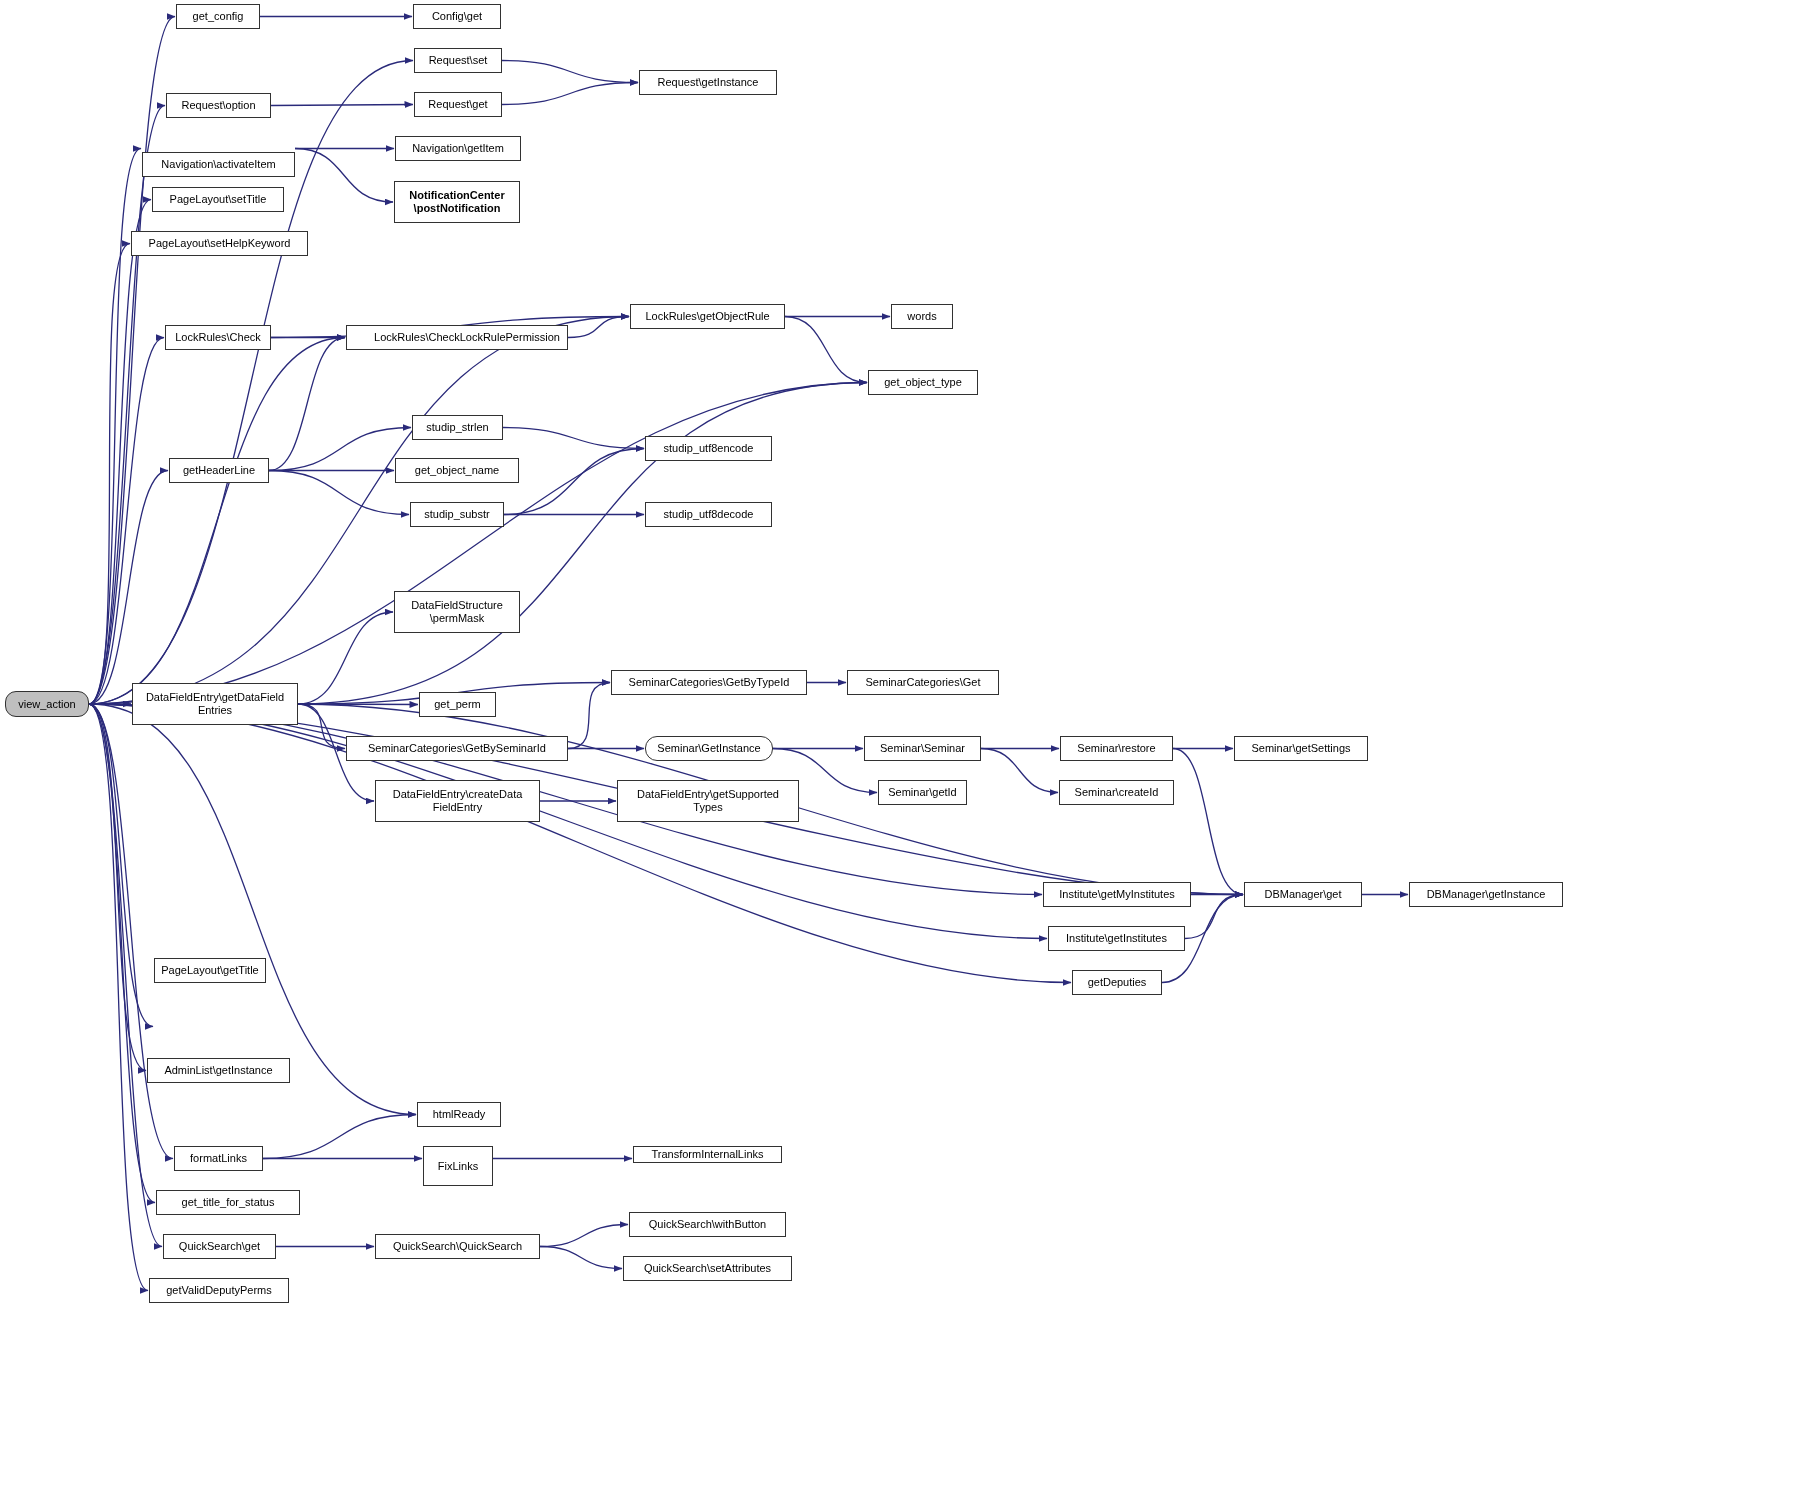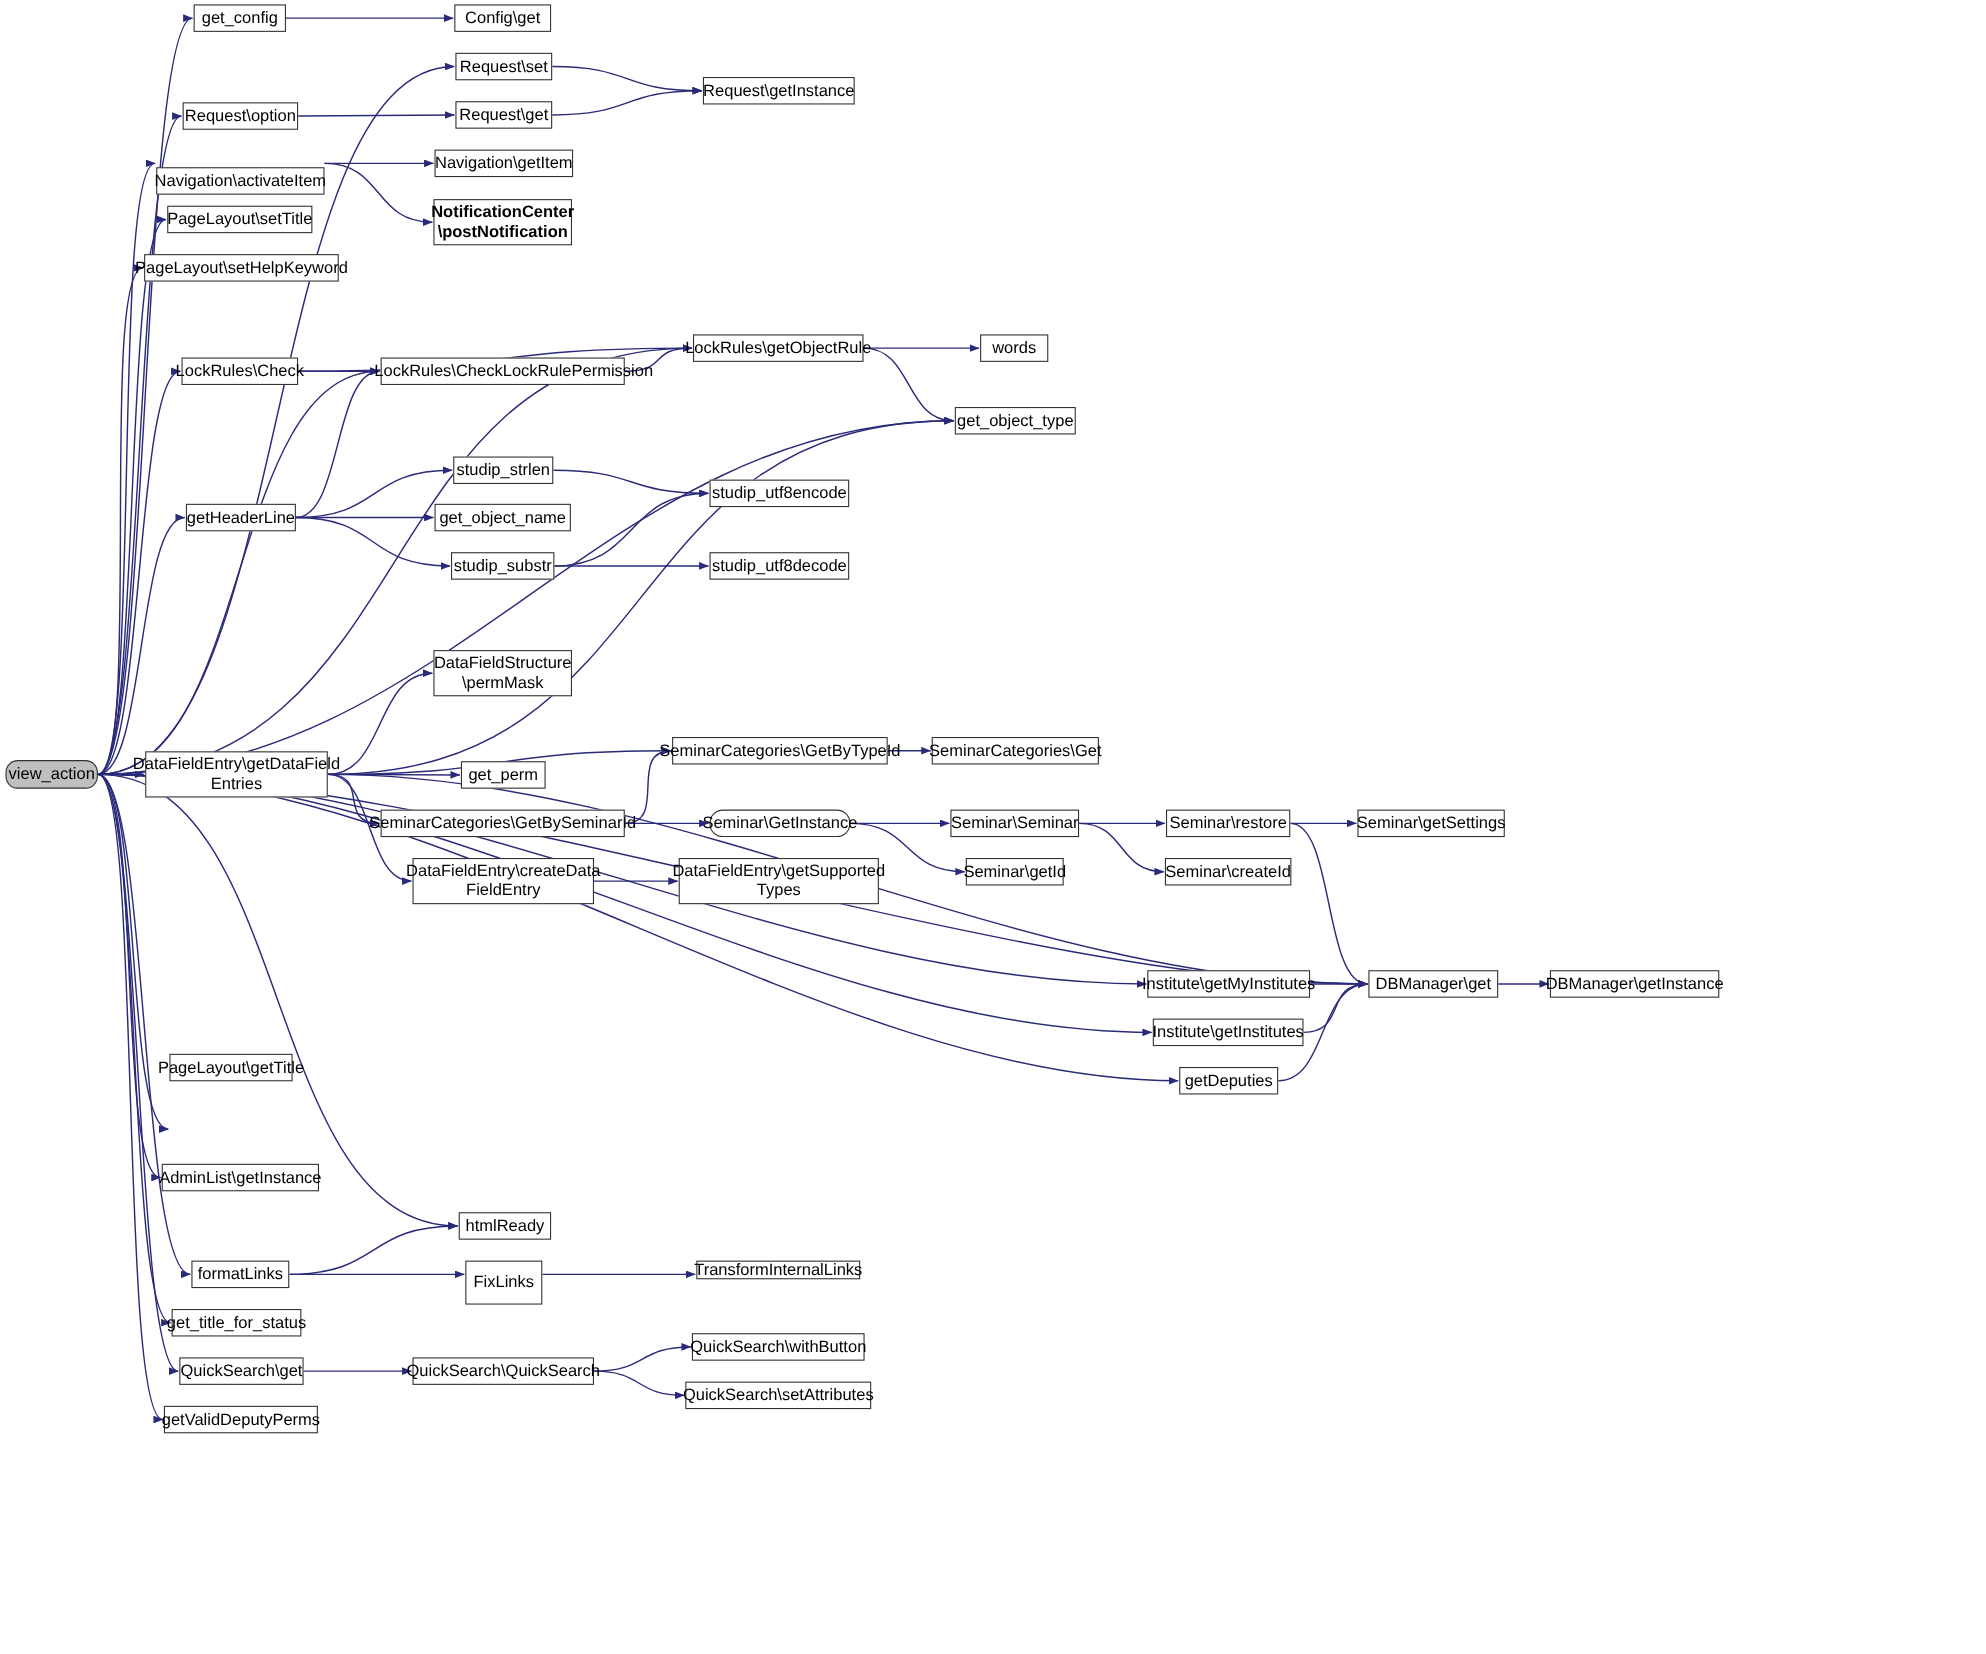--- a/index.html
+++ b/index.html
@@ -22,21 +22,21 @@
     width: 1805px;
     height: 1504px;
     pointer-events: none;
   }
   .node {
     position: absolute;
     box-sizing: border-box;
     border: 1px solid #323232;
     background: #ffffff;
     color: #000000;
-    font-size: 15px;
+    font-size: 11px;
     line-height: 1.18;
     display: flex;
     align-items: center;
     justify-content: center;
     text-align: center;
     white-space: pre-line;
     padding: 0 4px;
     z-index: 5;
   }
   .node.root {
@@ -173,20 +173,20 @@
       <div class="node" style="left: 1244px; top: 882px; width: 118px; height: 25px;">DBManager\get</div>
       <div class="node" style="left: 1409px; top: 882px; width: 154px; height: 25px;">DBManager\getInstance</div>
       <div class="node" style="left: 1048px; top: 926px; width: 137px; height: 25px;">Institute\getInstitutes</div>
       <div class="node" style="left: 1072px; top: 970px; width: 90px; height: 25px;">getDeputies</div>
       <div class="node" style="left: 154px; top: 958px; width: 112px; height: 25px;">PageLayout\getTitle</div>
       <div class="node" style="left: 147px; top: 1058px; width: 143px; height: 25px;">AdminList\getInstance</div>
       <div class="node" style="left: 417px; top: 1102px; width: 84px; height: 25px;">htmlReady</div>
       <div class="node" style="left: 174px; top: 1146px; width: 89px; height: 25px;">formatLinks</div>
       <div class="node" style="left: 423px; top: 1146px; width: 70px; height: 40px;">FixLinks</div>
       <div class="node" style="left: 633px; top: 1146px; width: 149px; height: 17px;">TransformInternalLinks</div>
-      <div class="node" style="left: 156px; top: 1190px; width: 118px; height: 25px; text-align: right;">get_title_for_status</div>
+      <div class="node" style="left: 156px; top: 1190px; width: 144px; height: 25px; text-align: right;">get_title_for_status</div>
       <div class="node" style="left: 163px; top: 1234px; width: 113px; height: 25px;">QuickSearch\get</div>
       <div class="node" style="left: 375px; top: 1234px; width: 165px; height: 25px;">QuickSearch\QuickSearch</div>
       <div class="node" style="left: 629px; top: 1212px; width: 157px; height: 25px;">QuickSearch\withButton</div>
       <div class="node" style="left: 623px; top: 1256px; width: 169px; height: 25px;">QuickSearch\setAttributes</div>
       <div class="node" style="left: 149px; top: 1278px; width: 140px; height: 25px;">getValidDeputyPerms</div>
     </div>
 </div>
 
 </body></html>

